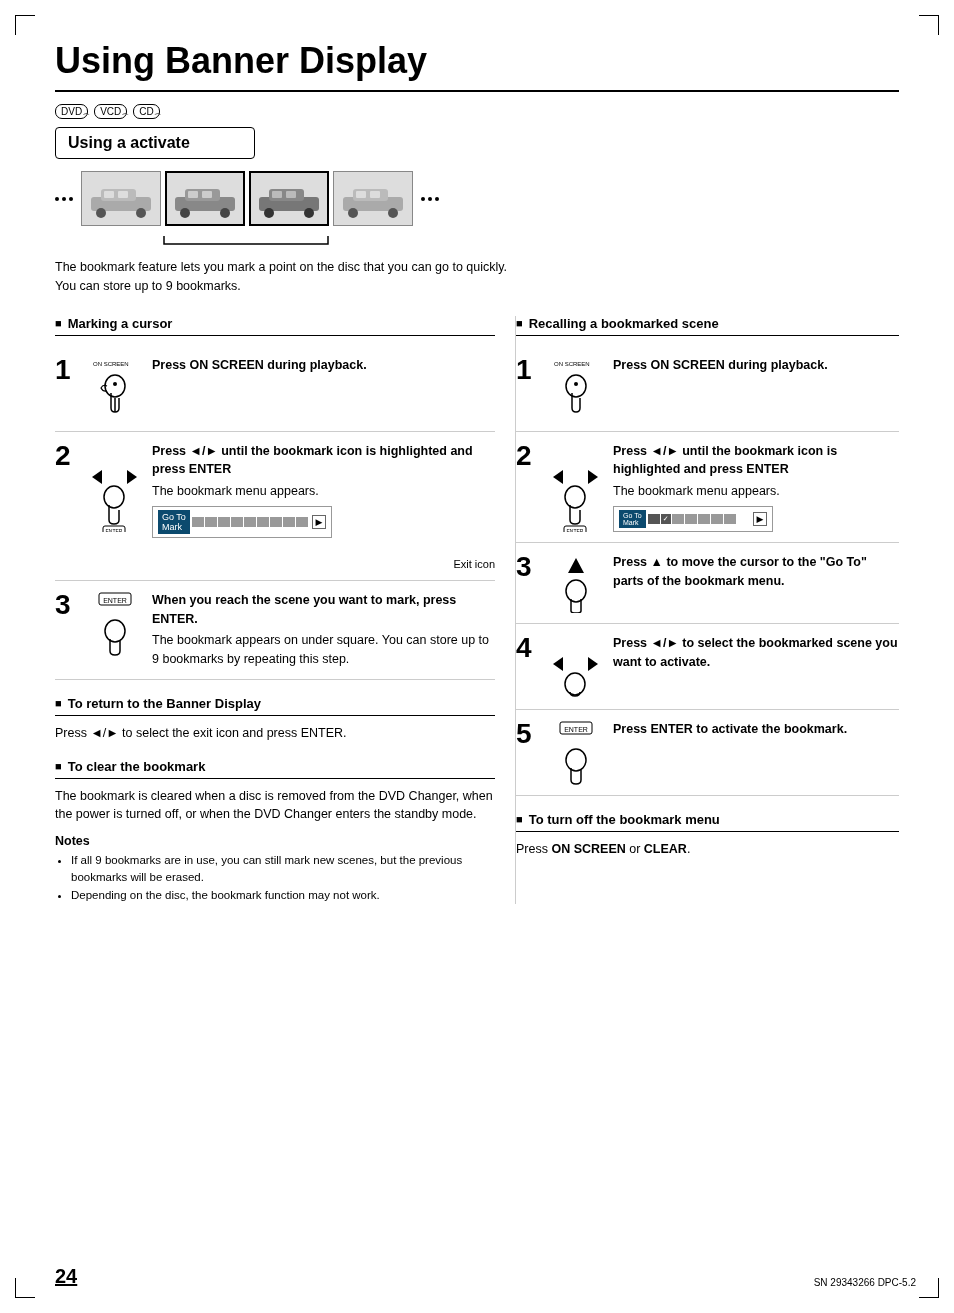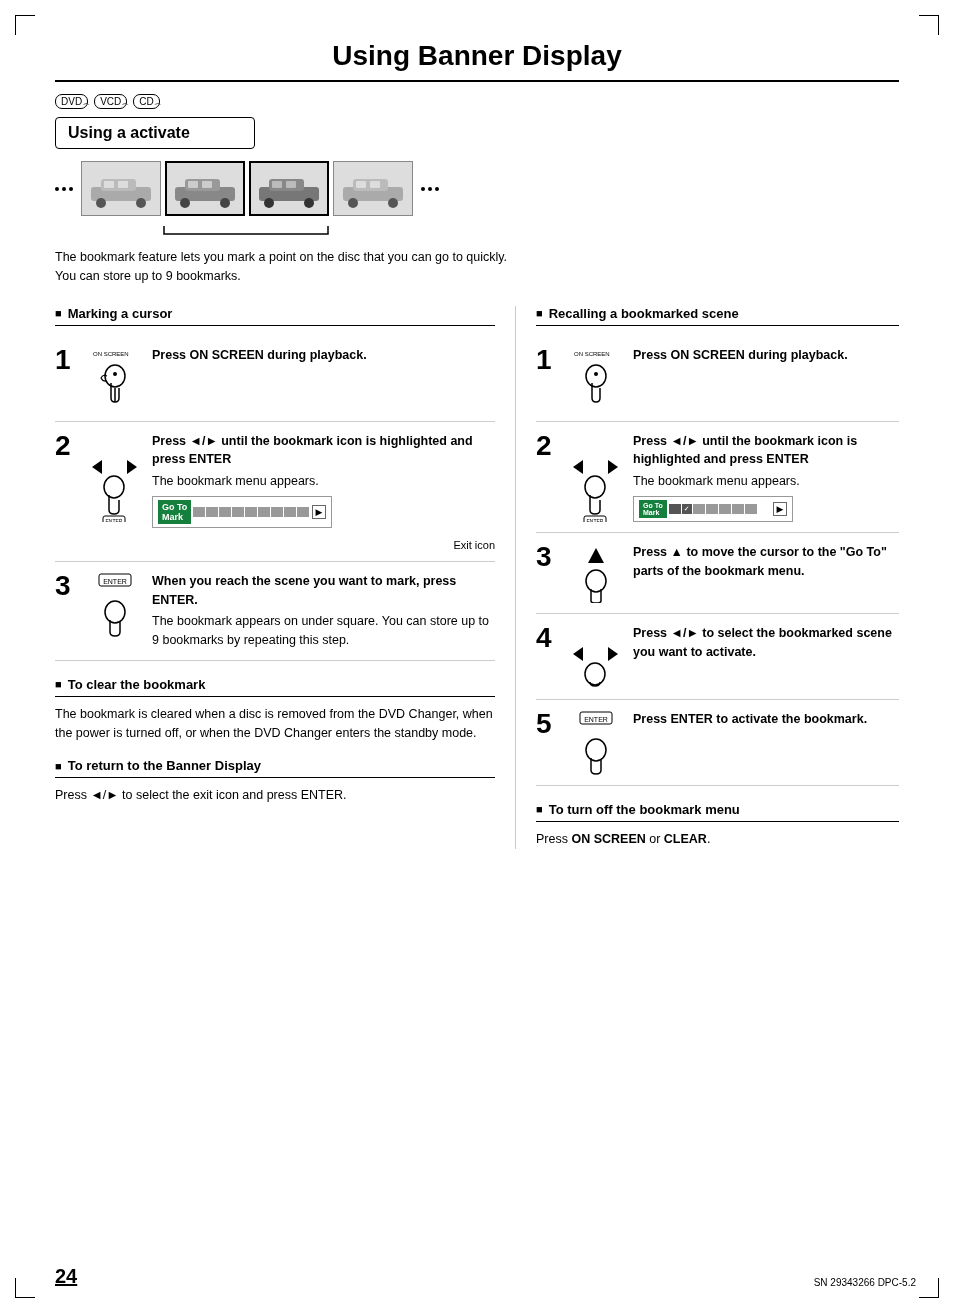--- a/index.html
+++ b/index.html
@@ -28,26 +28,25 @@
       border-color: #000;
       border-style: solid;
     }
     .corner-tl { top: 15px; left: 15px; border-width: 1px 0 0 1px; }
     .corner-tr { top: 15px; right: 15px; border-width: 1px 1px 0 0; }
     .corner-bl { bottom: 15px; left: 15px; border-width: 0 0 1px 1px; }
     .corner-br { bottom: 15px; right: 15px; border-width: 0 1px 1px 0; }
 
     
     .page-title {
-      font-size: 28px;
+      font-size: 36px;
       font-weight: bold;
       border-bottom: 2px solid #000;
       padding-bottom: 8px;
       margin-bottom: 12px;
-      text-align: center;
     }
 
     
     .disc-icons {
       font-size: 11px;
       margin-bottom: 8px;
       display: flex;
       gap: 6px;
       align-items: center;
     }
@@ -123,21 +122,20 @@
     .two-col {
       display: flex;
       gap: 0;
     }
     .col-left {
       width: 460px;
       padding-right: 20px;
     }
     .col-right {
       flex: 1;
-      padding-left: 20px;
       border-left: 1px solid #ccc;
     }
 
     
     .section-heading {
       font-size: 13px;
       font-weight: bold;
       border-bottom: 1px solid #000;
       padding-bottom: 4px;
       margin-bottom: 10px;
@@ -189,25 +187,25 @@
       background: #fff;
       padding: 3px 5px;
       font-size: 9px;
       margin-top: 5px;
       display: flex;
       align-items: center;
       gap: 2px;
       width: 180px;
     }
     .bm-goto {
-      background: #15803d;
+      background: #0c4a6e;
       color: #fff;
       padding: 2px 4px;
       font-size: 9px;
-      font-weight: bold;
+      font-weight: normal;
     }
     .bm-slots {
       display: flex;
       gap: 1px;
     }
     .bm-slot {
       width: 12px;
       height: 10px;
       background: #999;
     }
@@ -221,21 +219,21 @@
       display: flex;
       align-items: center;
       justify-content: center;
       font-size: 9px;
       margin-left: auto;
     }
 
     .exit-icon-label {
       font-size: 11px;
       text-align: right;
-      margin-top: 11px;
+      margin-top: 20px;
     }
 
     
     .sub-section {
       margin-top: 16px;
     }
     .sub-heading {
       font-size: 13px;
       font-weight: bold;
       border-bottom: 1px solid #000;
@@ -466,29 +464,36 @@
             <path d="M19,48 Q19,56 19,60 Q19,64 24,64 Q29,64 29,60 L29,50" fill="none" stroke="#000" stroke-width="1.5"></path>
           </svg>
         </div>
         <div class="step-content">
           <p><strong>When you reach the scene you want to mark, press ENTER.</strong></p>
           <p style="margin-top:3px;">The bookmark appears on under square. You can store up to 9 bookmarks by repeating this step.</p>
         </div>
       </div>
 
       <div class="sub-section">
+        <div class="sub-heading">To return to the Banner Display</div>
+        <p class="sub-text">Press ◄/► to select the exit icon and press ENTER.</p>
+      </div>
+
+      <div class="sub-section">
         <div class="sub-heading">To clear the bookmark</div>
         <p class="sub-text">The bookmark is cleared when a disc is removed from the DVD Changer, when the power is turned off, or when the DVD Changer enters the standby mode.</p>
       </div>
 
-      <div class="sub-section">
-        <div class="sub-heading">To return to the Banner Display</div>
-        <p class="sub-text">Press ◄/► to select the exit icon and press ENTER.</p>
-      </div>
-
+      <div class="notes-section">
+        <p class="notes-title">Notes</p>
+        <ul class="notes-list">
+          <li>If all 9 bookmarks are in use, you can still mark new scenes, but the previous bookmarks will be erased.</li>
+          <li>Depending on the disc, the bookmark function may not work.</li>
+        </ul>
+      </div>
     </div>
 
     <div class="col-right">
       <div class="section-heading">Recalling a bookmarked scene</div>
 
       <div class="step">
         <span class="step-number">1</span>
         <div class="step-icon">
           <svg width="48" height="65" viewBox="0 0 48 65">
             <text x="2" y="10" font-size="6" fill="#000">ON SCREEN</text>

